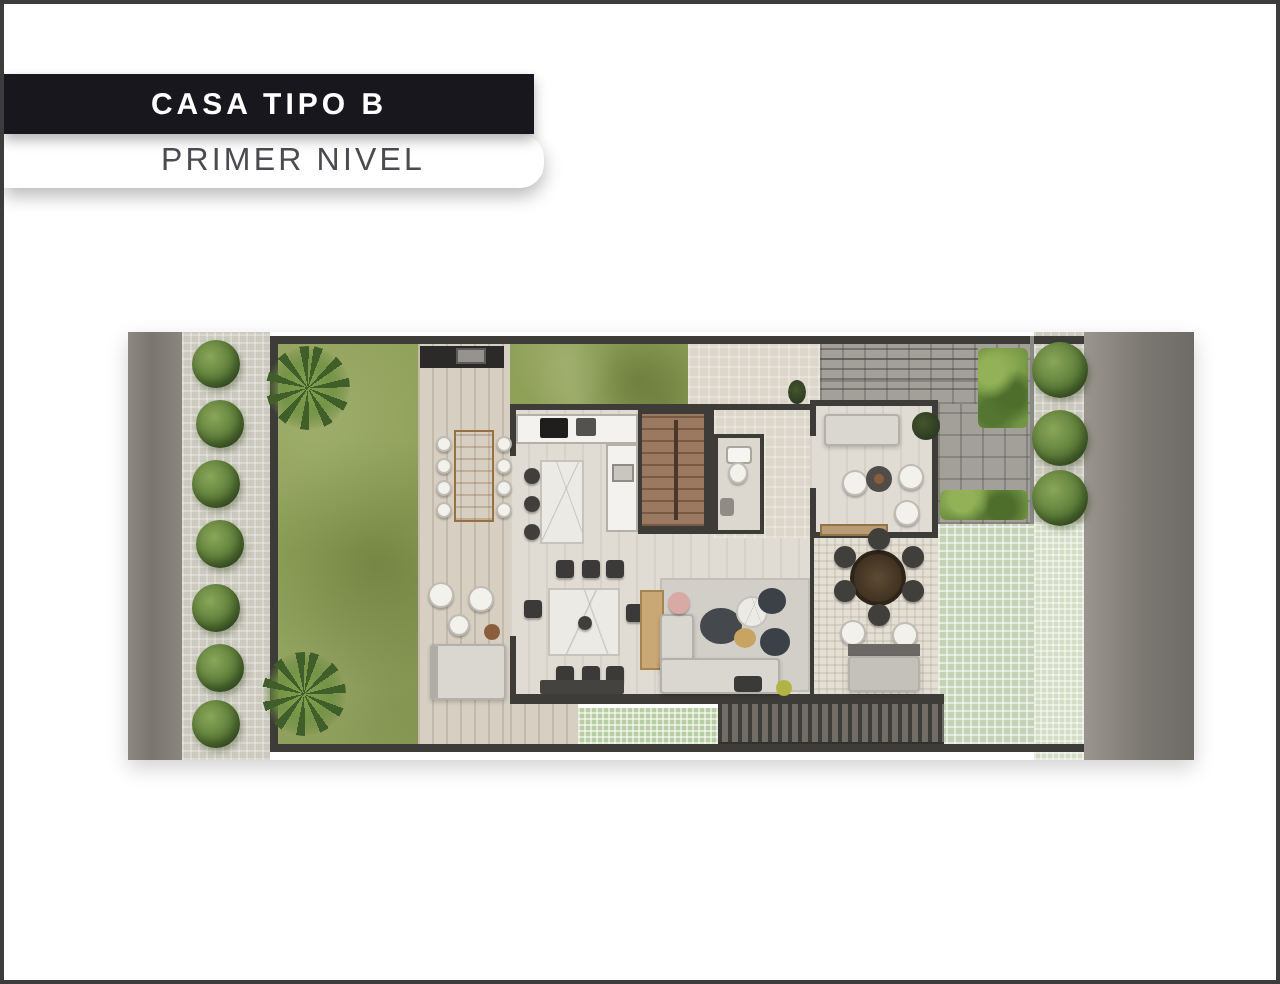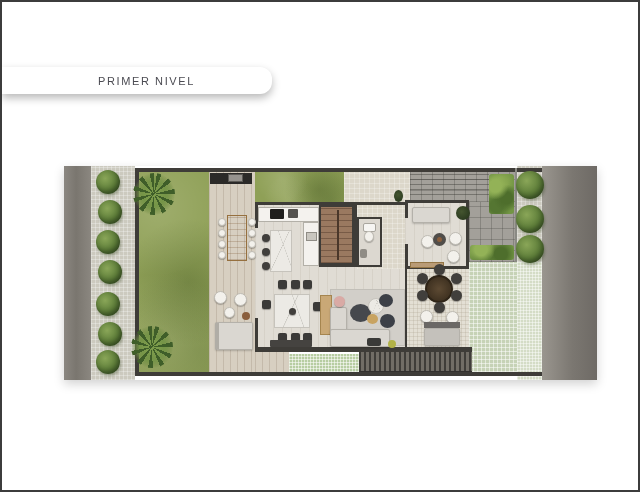--- a/index.html
+++ b/index.html
@@ -14,21 +14,21 @@
   .page{position:relative;width:640px;height:492px;background:var(--paper);
         border:2px solid #3c3c3c;box-sizing:border-box;overflow:hidden;}
   
   .banner{position:absolute;left:0;top:35px;width:265px;height:30px;background:var(--banner_bg);
           display:flex;align-items:center;justify-content:center;z-index:6;
           box-shadow:0 3px 6px rgba(0,0,0,.30);}
   .banner span{color:var(--banner_text);font-size:15px;font-weight:700;letter-spacing:2px;}
   .subbanner{position:absolute;left:0;top:65px;width:270px;height:27px;background:#fff;
           border-radius:0 12px 12px 0;display:flex;align-items:center;justify-content:center;z-index:5;
           box-shadow:0 4px 9px rgba(0,0,0,.28);}
-  .subbanner span{color:var(--subtitle_text);font-size:11px;font-weight:500;letter-spacing:1.6px;margin-left:19px;}
+  .subbanner span{color:var(--subtitle_text);font-size:16px;font-weight:500;letter-spacing:1.6px;margin-left:19px;}
   
   .plan{position:absolute;left:62px;top:164px;width:533px;height:214px;overflow:hidden;
         box-shadow:0 4px 10px rgba(0,0,0,.18);background:var(--paper);}
   .z{position:absolute;box-sizing:border-box;}
   .road-l{background:linear-gradient(90deg,#8b8781,#7a766f 45%,#8b8780);}
   .road-r{background:linear-gradient(90deg,#9a968f,#7b7771 55%,#6e6a65);}
   .walk{background-color:var(--sidewalk);
     background-image:repeating-linear-gradient(0deg,rgba(255,255,255,.28) 0 1px,transparent 1px 4px),
                      repeating-linear-gradient(90deg,rgba(255,255,255,.28) 0 1px,transparent 1px 4px);}
   .walk-g{background-color:#d4dcc6;
@@ -87,20 +87,23 @@
   .woodt{background:linear-gradient(180deg,#c9a06e,#b58a58);border:1px solid #96703f;
     background-image:repeating-linear-gradient(0deg,rgba(120,80,40,.25) 0 1px,transparent 1px 6px);}
   .sofa{background:#dad7d1;border:1px solid #b4b1aa;border-radius:2px;box-shadow:0 1px 2px rgba(0,0,0,.2);}
   .counter{background:#f4f2ee;border:1px solid #b3b0a8;}
 </style>
 </head>
 <body>
 
 <div class="page">
 
+  <div class="banner">
+    <span>CASA TIPO B</span>
+  </div>
   <div class="subbanner">
     <span>PRIMER NIVEL</span>
   </div>
 
   <div class="plan">
 
     <div class="z road-l" style="left:0;top:0;width:27px;height:214px"></div>
     <div class="z walk" style="left:27px;top:0;width:44px;height:214px"></div>
     <div class="z grass" style="left:71px;top:6px;width:74px;height:200px"></div>
     <div class="z deckf" style="left:145px;top:6px;width:46px;height:200px"></div>

